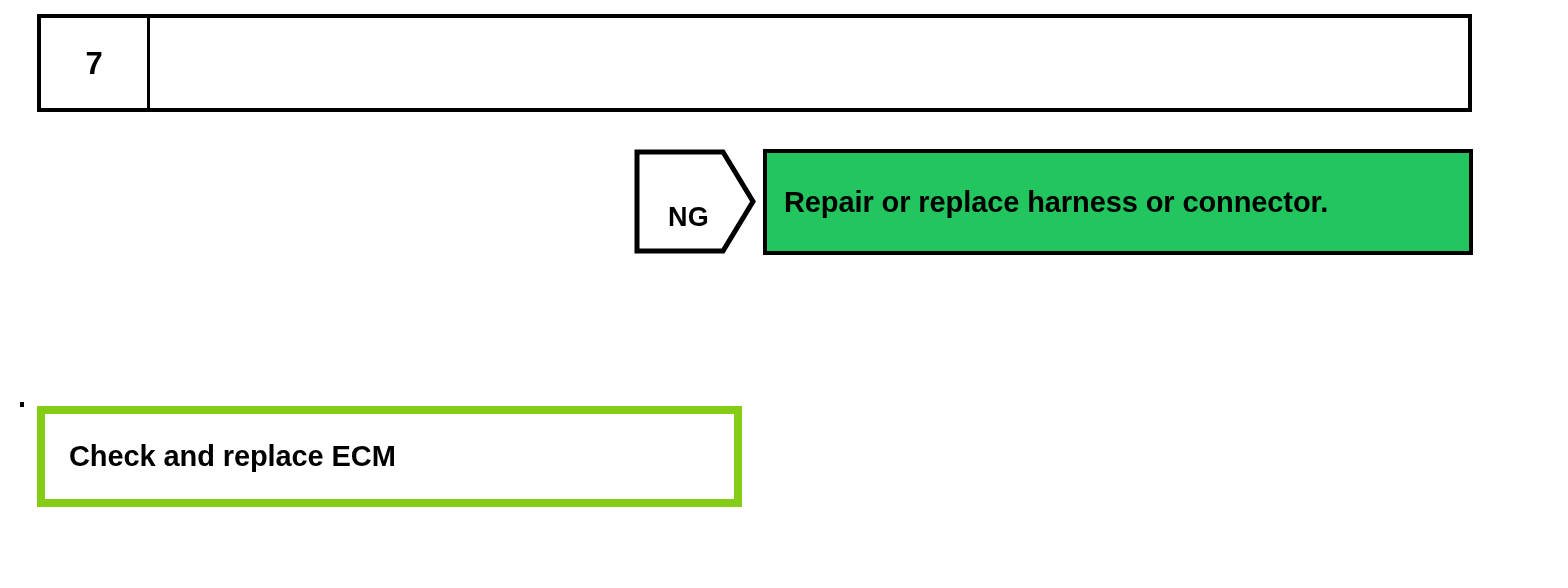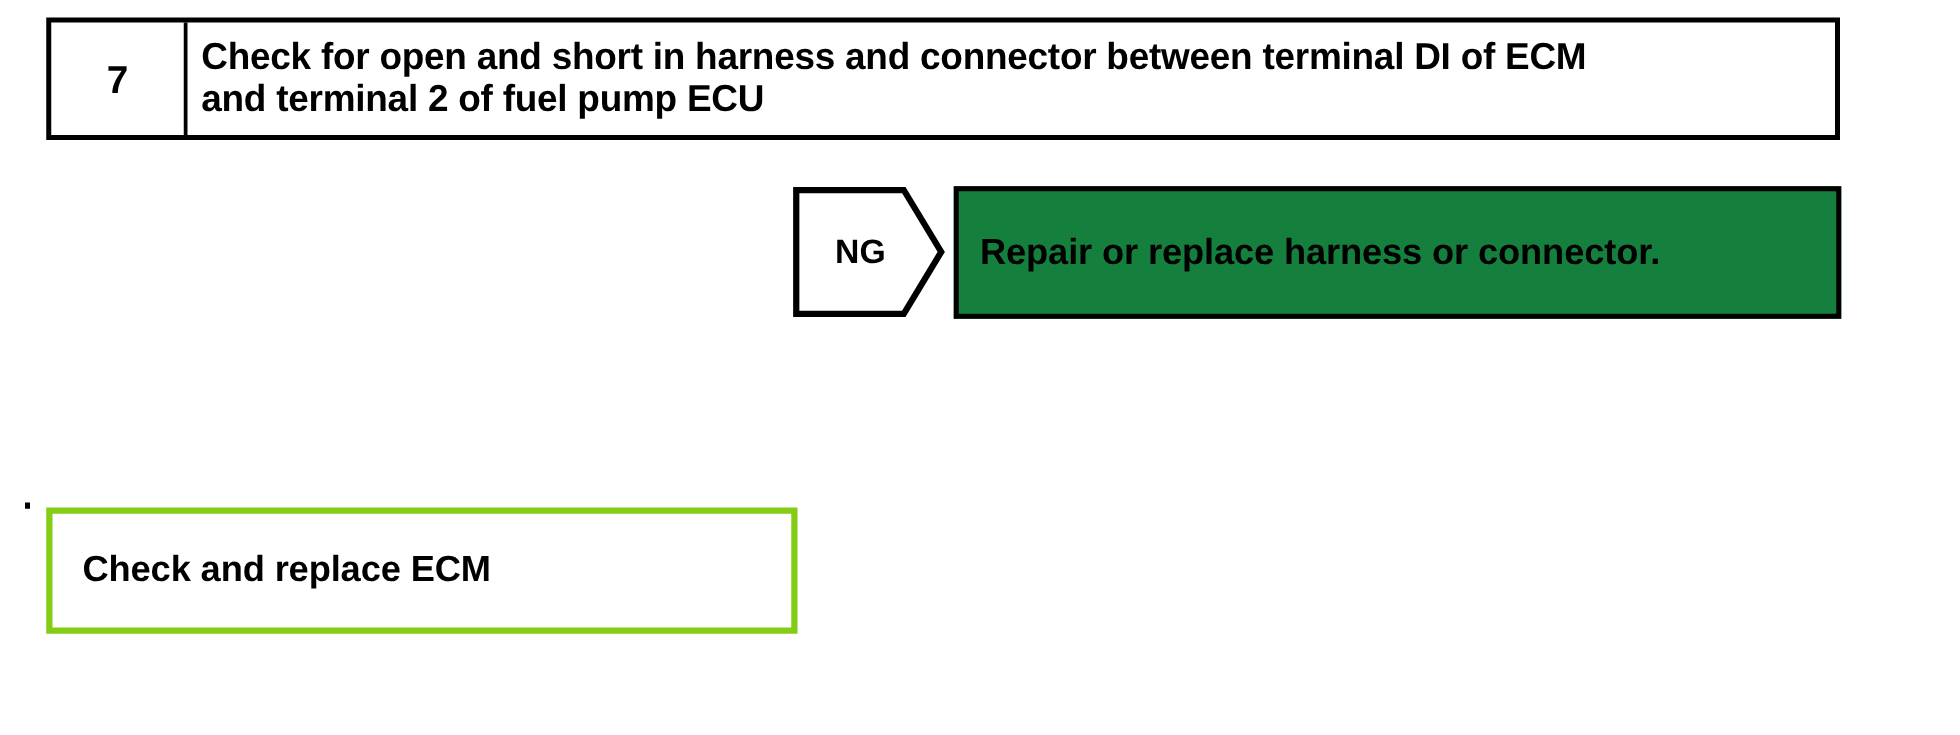--- a/index.html
+++ b/index.html
@@ -87,35 +87,36 @@
   .pentagon-down svg {
     display: block;
     overflow: visible;
   }
   .branch-label {
     position: absolute;
     font-size: 27px;
     font-weight: bold;
     line-height: 1;
     letter-spacing: 0.2px;
+    margin-top: 16px;
   }
   .ng-label {
     left: 33px;
     top: 39px;
   }
 
   .result-box {
     position: absolute;
     left: 128px;
     top: 0px;
     width: 710px;
     height: 106px;
     border: 4px solid #000000;
     box-sizing: border-box;
-    background: #15803d;
+    background: #22c55e;
     display: flex;
     align-items: center;
     padding-left: 17px;
   }
   .result-text {
     font-size: 29px;
     font-weight: bold;
     line-height: 1;
     letter-spacing: -0.1px;
   }
@@ -138,23 +139,23 @@
   .ok-label {
     left: 45px;
     top: 27px;
   }
 
   
   .final-box {
     position: absolute;
     left: 37px;
     top: 406px;
-    width: 601px;
+    width: 705px;
     height: 101px;
-    border: 5px solid #84cc16;
+    border: 8px solid #84cc16;
     box-sizing: border-box;
     background: #ffffff;
     display: flex;
     align-items: center;
     padding-left: 24px;
   }
   .final-text {
     font-size: 29px;
     font-weight: bold;
     line-height: 1;
@@ -173,24 +174,20 @@
 </style>
 </head>
 <body>
 
 <div id="canvas">
 
   <div class="step-row">
     <div class="step-number-cell">
       <span class="step-number">7</span>
     </div>
-    <div class="step-text-cell">
-      <span class="step-text">Check for open and short in harness and connector between terminal DI of ECM
-and terminal 2 of fuel pump ECU</span>
-    </div>
   </div>
 
   <div class="ng-group">
 
     <div class="pentagon-right">
       <svg width="120" height="103" viewBox="0 0 120 103">
         <polygon points="2,2 88,2 118,51.5 88,101 2,101" fill="#ffffff" stroke="#000000" stroke-width="5" stroke-linejoin="miter"></polygon>
       </svg>
     </div>
 

